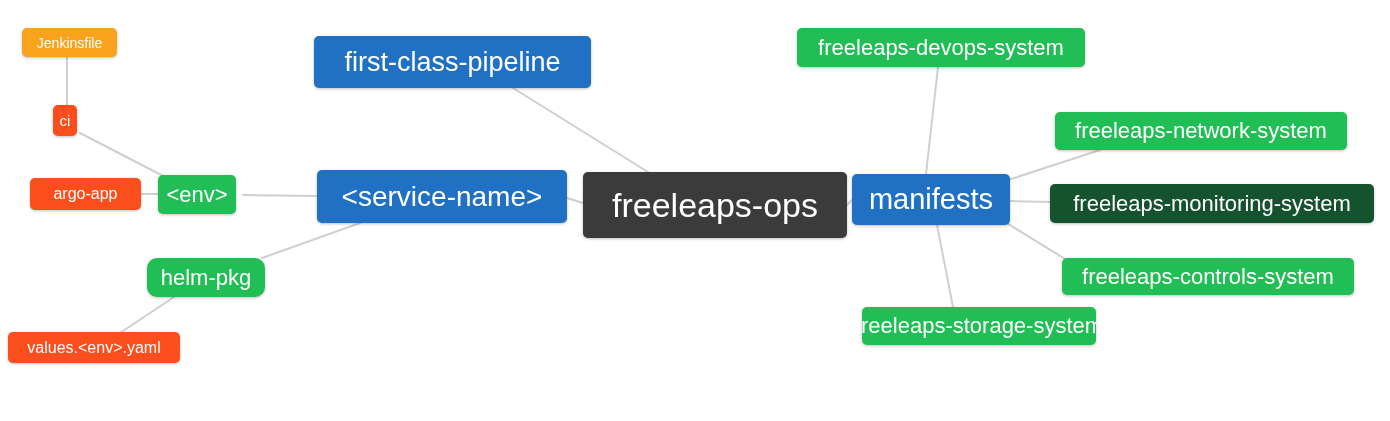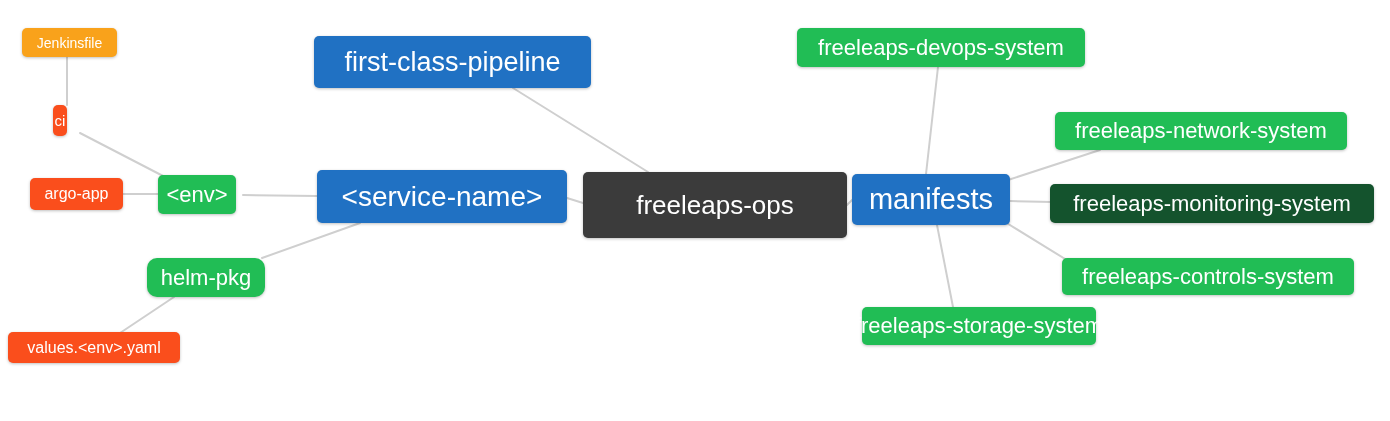--- a/index.html
+++ b/index.html
@@ -46,26 +46,26 @@
       <line x1="513" y1="88" x2="648" y2="172" stroke="#cfcfcf" stroke-width="2" stroke-linecap="round"></line>
       <line x1="847" y1="205" x2="852" y2="200" stroke="#cfcfcf" stroke-width="2" stroke-linecap="round"></line>
       <line x1="926" y1="174" x2="938" y2="67" stroke="#cfcfcf" stroke-width="2" stroke-linecap="round"></line>
       <line x1="1008" y1="180" x2="1100" y2="150" stroke="#cfcfcf" stroke-width="2" stroke-linecap="round"></line>
       <line x1="1010" y1="201" x2="1052" y2="202" stroke="#cfcfcf" stroke-width="2" stroke-linecap="round"></line>
       <line x1="1005" y1="222" x2="1070" y2="262" stroke="#cfcfcf" stroke-width="2" stroke-linecap="round"></line>
       <line x1="937" y1="225" x2="953" y2="307" stroke="#cfcfcf" stroke-width="2" stroke-linecap="round"></line>
     </svg>
 
 <div class="node" style="left: 22px; top: 28px; width: 95px; height: 29px; font-size: 14px; background: rgb(249, 162, 27); color: rgb(255, 255, 255);">Jenkinsfile</div>
-    <div class="node" style="left: 53px; top: 105px; width: 14px; height: 31px; font-size: 15px; background: rgb(250, 78, 28); color: rgb(255, 255, 255);">ci</div>
-    <div class="node" style="left: 30px; top: 178px; width: 93px; height: 32px; font-size: 16px; background: rgb(250, 78, 28); color: rgb(255, 255, 255);">argo-app</div>
+    <div class="node" style="left: 53px; top: 105px; width: 24px; height: 31px; font-size: 15px; background: rgb(250, 78, 28); color: rgb(255, 255, 255);">ci</div>
+    <div class="node" style="left: 30px; top: 178px; width: 111px; height: 32px; font-size: 16px; background: rgb(250, 78, 28); color: rgb(255, 255, 255);">argo-app</div>
     <div class="node" style="left: 158px; top: 175px; width: 78px; height: 39px; font-size: 22px; background: rgb(33, 189, 85); color: rgb(255, 255, 255);">&lt;env&gt;</div>
     <div class="node" style="left: 314px; top: 36px; width: 277px; height: 52px; font-size: 27px; background: rgb(32, 113, 195); color: rgb(255, 255, 255);">first-class-pipeline</div>
     <div class="node" style="left: 317px; top: 170px; width: 250px; height: 53px; font-size: 28px; background: rgb(32, 113, 195); color: rgb(255, 255, 255);">&lt;service-name&gt;</div>
-    <div class="node" style="left: 583px; top: 172px; width: 264px; height: 66px; font-size: 26px; background: rgb(59, 59, 59); color: rgb(255, 255, 255);">freeleaps-ops</div>
+    <div class="node" style="left: 583px; top: 172px; width: 264px; height: 66px; font-size: 34px; background: rgb(59, 59, 59); color: rgb(255, 255, 255);">freeleaps-ops</div>
     <div class="node" style="left: 852px; top: 174px; width: 158px; height: 51px; font-size: 29px; background: rgb(32, 113, 195); color: rgb(255, 255, 255);">manifests</div>
     <div class="node" style="left: 147px; top: 258px; width: 118px; height: 39px; font-size: 22px; background: rgb(33, 189, 85); color: rgb(255, 255, 255); border-radius: 10px;">helm-pkg</div>
     <div class="node" style="left: 8px; top: 332px; width: 172px; height: 31px; font-size: 16px; background: rgb(250, 78, 28); color: rgb(255, 255, 255);">values.&lt;env&gt;.yaml</div>
     <div class="node" style="left: 797px; top: 28px; width: 288px; height: 39px; font-size: 22px; background: rgb(33, 189, 85); color: rgb(255, 255, 255);">freeleaps-devops-system</div>
     <div class="node" style="left: 1055px; top: 112px; width: 292px; height: 38px; font-size: 22px; background: rgb(33, 189, 85); color: rgb(255, 255, 255); text-align: center;">freeleaps-network-system</div>
     <div class="node" style="left: 1050px; top: 184px; width: 324px; height: 39px; font-size: 22px; background: #14532d; color: rgb(255, 255, 255);">freeleaps-monitoring-system</div>
     <div class="node" style="left: 1062px; top: 258px; width: 292px; height: 37px; font-size: 22px; background: rgb(33, 189, 85); color: rgb(255, 255, 255);">freeleaps-controls-system</div>
     <div class="node" style="left: 862px; top: 307px; width: 234px; height: 38px; font-size: 22px; background: rgb(33, 189, 85); color: rgb(255, 255, 255);">freeleaps-storage-system</div>
   </div>
 

